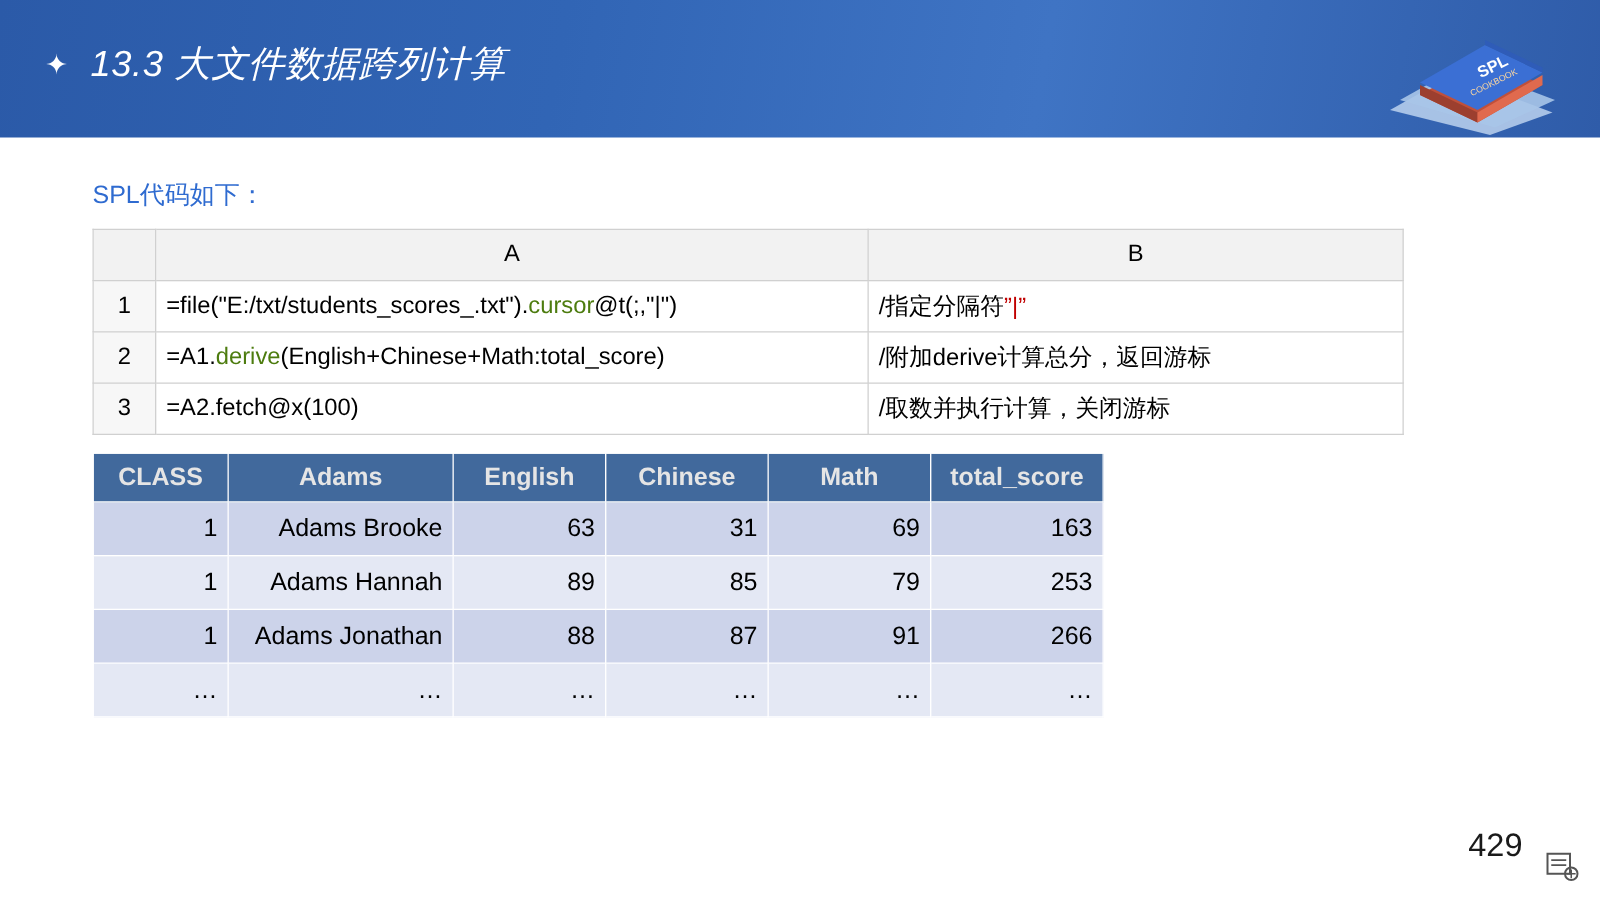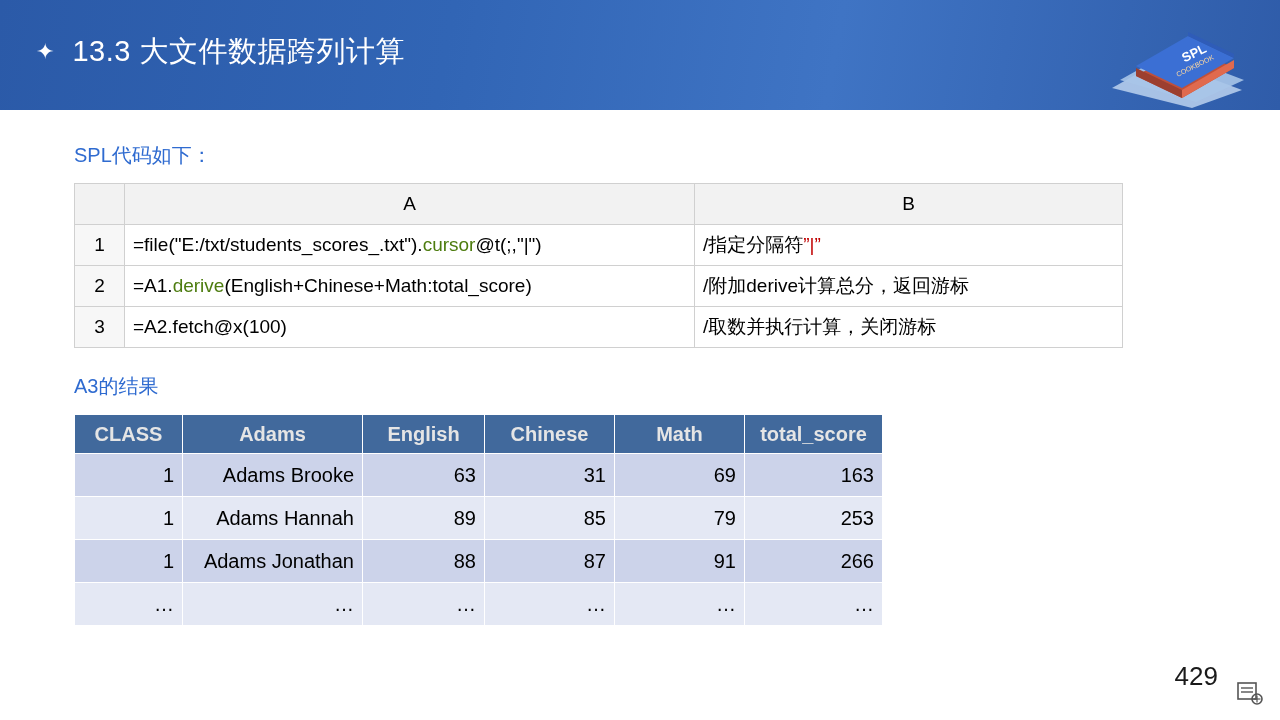--- a/index.html
+++ b/index.html
@@ -35,20 +35,21 @@
     color: #ffffff;
     font-size: 22px;
     line-height: 1;
     margin-right: 18px;
   }
   .header-title {
     color: #ffffff;
     font-size: 29px;
     letter-spacing: 0.5px;
     white-space: nowrap;
+    font-style: italic;
   }
 
   
   .logo {
     position: absolute;
     right: 28px;
     top: 10px;
     width: 160px;
     height: 100px;
   }
@@ -209,21 +210,20 @@
         <td><span>/附加derive计算总分，返回游标</span><span class="code-red"></span></td>
       </tr>
       <tr>
         <td class="idx">3</td>
         <td><span>=A2.fetch@x(100)</span><span class="code-fn"></span><span></span></td>
         <td><span>/取数并执行计算，关闭游标</span><span class="code-red"></span></td>
       </tr>
     </tbody>
   </table>
 
-  <div class="section-label label-a3">A3的结果</div>
 
   <table class="result-table">
     <colgroup>
       <col class="rt-class">
         <col class="rt-name">
         <col class="rt-english">
       <col class="rt-chinese">
         <col class="rt-math">
         <col class="rt-total">
     </colgroup>

